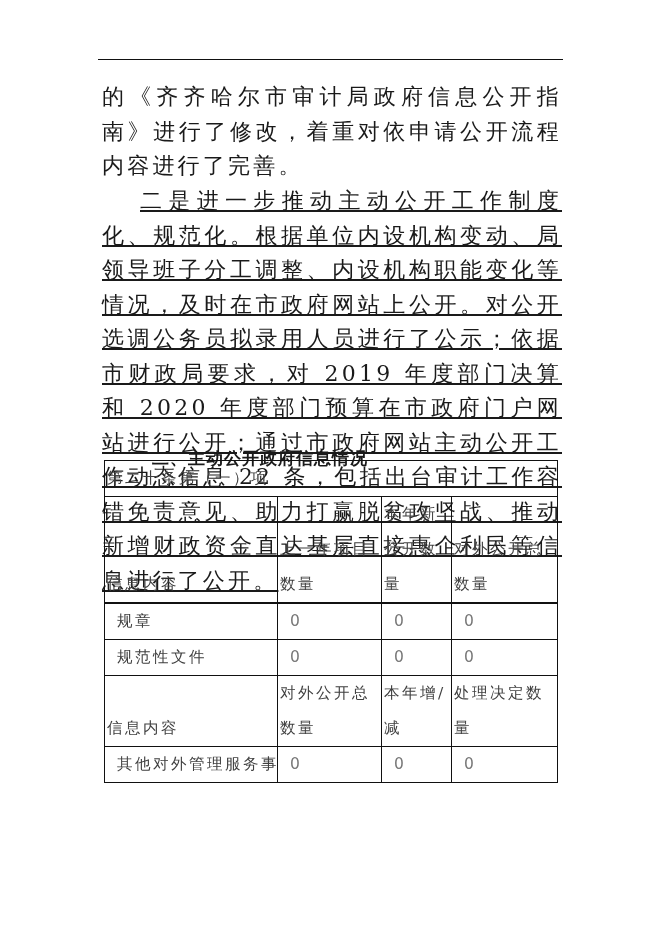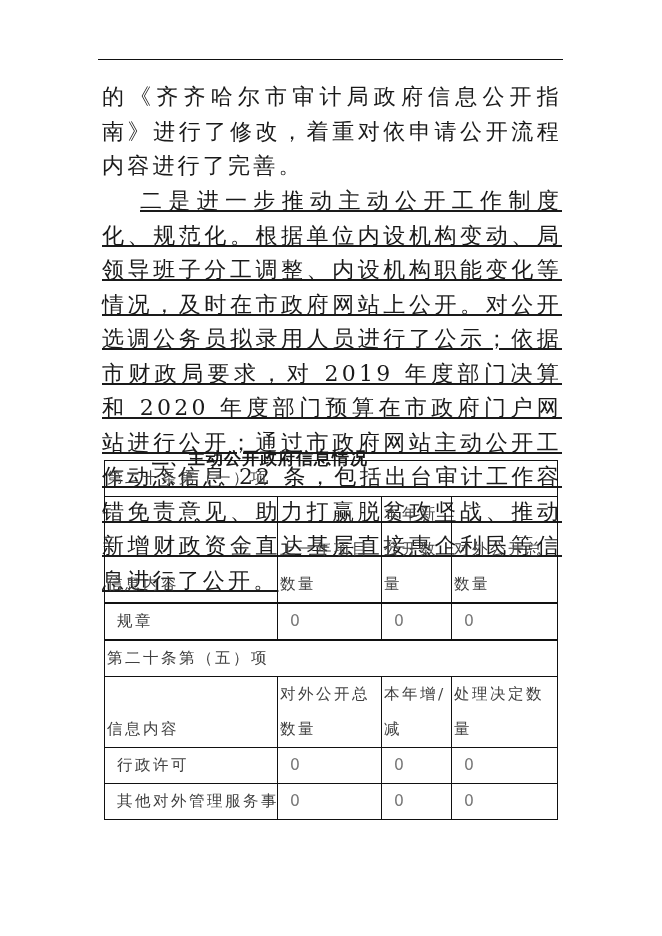--- a/index.html
+++ b/index.html
@@ -52,34 +52,31 @@
     <td>上一年项目数量</td>
     <td>本年新公开数量</td>
     <td>对外公开总数量</td>
   </tr>
   <tr class="data sep">
     <td>规章</td>
     <td class="num">0</td>
     <td class="num">0</td>
     <td class="num">0</td>
   </tr>
-  <tr class="sep">
-    <td class="sec" colspan="4">第二十条第（五）项</td>
+  <tr class="data">
+    <td>规范性文件</td>
+    <td class="num">0</td>
+    <td class="num">0</td>
+    <td class="num">0</td>
   </tr>
   <tr class="hdr2">
     <td>信息内容</td>
     <td>对外公开总数量</td>
     <td>本年增/减</td>
     <td>处理决定数量</td>
-  </tr>
-  <tr class="data">
-    <td>行政许可</td>
-    <td class="num">0</td>
-    <td class="num">0</td>
-    <td class="num">0</td>
   </tr>
   <tr class="data">
     <td>其他对外管理服务事</td>
     <td class="num">0</td>
     <td class="num">0</td>
     <td class="num">0</td>
   </tr>
 </tbody>
   </table>
 

